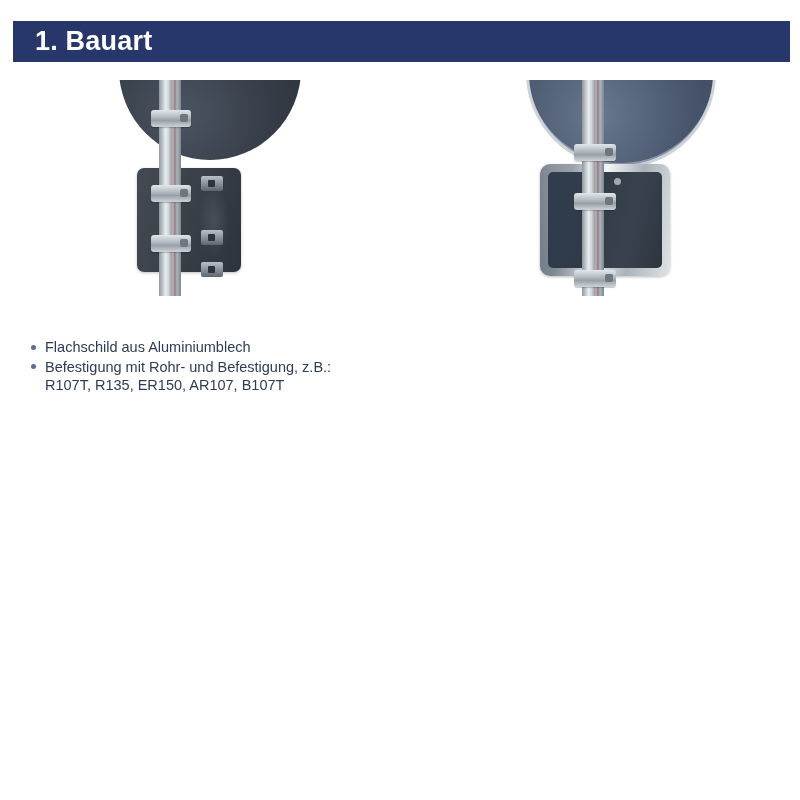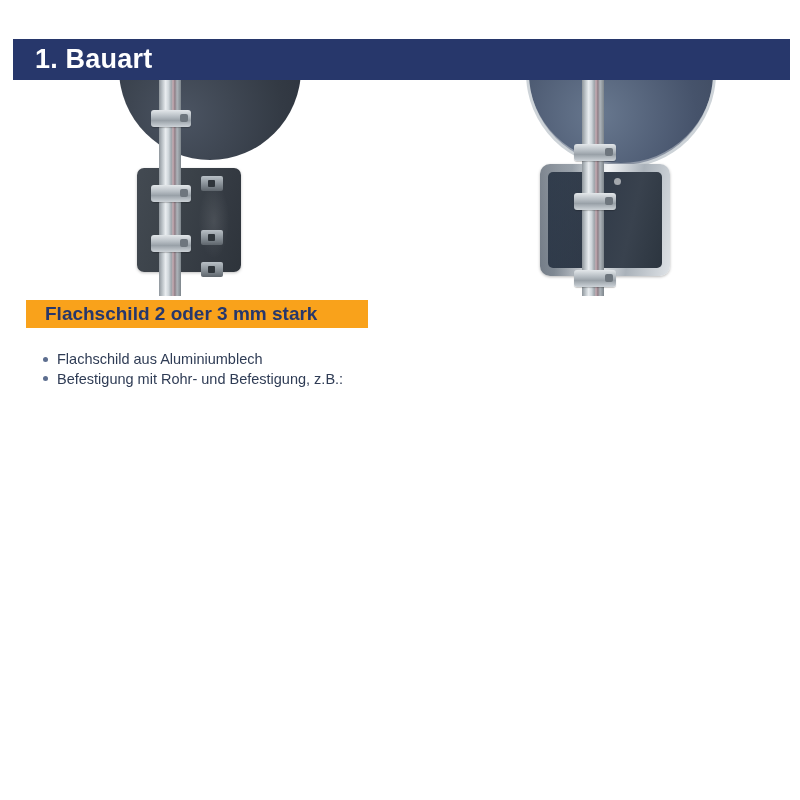--- a/index.html
+++ b/index.html
@@ -13,21 +13,21 @@
     position: relative;
     overflow: hidden;
     font-family: "Liberation Sans", sans-serif;
     color: #2b3a56;
   }
 
   
   .header-bar {
     position: absolute;
     left: 13px;
-    top: 39px;
+    top: 21px;
     width: 777px;
     height: 41px;
     background: #27376b;
   }
   .header-title {
     position: absolute;
     left: 22px;
     top: 50%;
     transform: translateY(-52%);
     color: #ffffff;
@@ -220,21 +220,21 @@
     color: #27376b;
     white-space: nowrap;
   }
 
   
   .bullets {
     position: absolute;
     top: 258px;
     width: 365px;
     list-style: none;
-    margin: 12px;
+    margin: 0;
     padding: 0;
   }
   .bullets.left-list  { left: 13px; }
   .bullets li {
     position: relative;
     padding-left: 19px;
     font-size: 14.5px;
     line-height: 18.5px;
     color: #2f3c55;
     margin-bottom: 1px;
@@ -287,30 +287,28 @@
         <div class="clamp-bolt"></div>
       </div>
       <div class="clamp clamp-left" style="top:105px;">
         <div class="clamp-bolt"></div>
       </div>
       <div class="clamp clamp-left" style="top:155px;">
         <div class="clamp-bolt"></div>
       </div>
     </div>
 
-    <div class="heading-box left-box">
-      <span class="heading-text">Flachschild 2 oder 3 mm stark</span>
-    </div>
 
     <ul class="bullets left-list">
       <li>
         <span>Flachschild aus Aluminiumblech</span>
       </li>
       <li>
         <span>Befestigung mit Rohr- und Befestigung, z.B.:</span>
+        <span class="sub">R107T, R135, ER150, AR107, B107T</span>
       </li>
     </ul>
   </div>
 
   <div class="col col-right">
 
     <div class="photo">
       <div class="round-sign right-variant"></div>
       <div class="round-sign-rim"></div>
 

